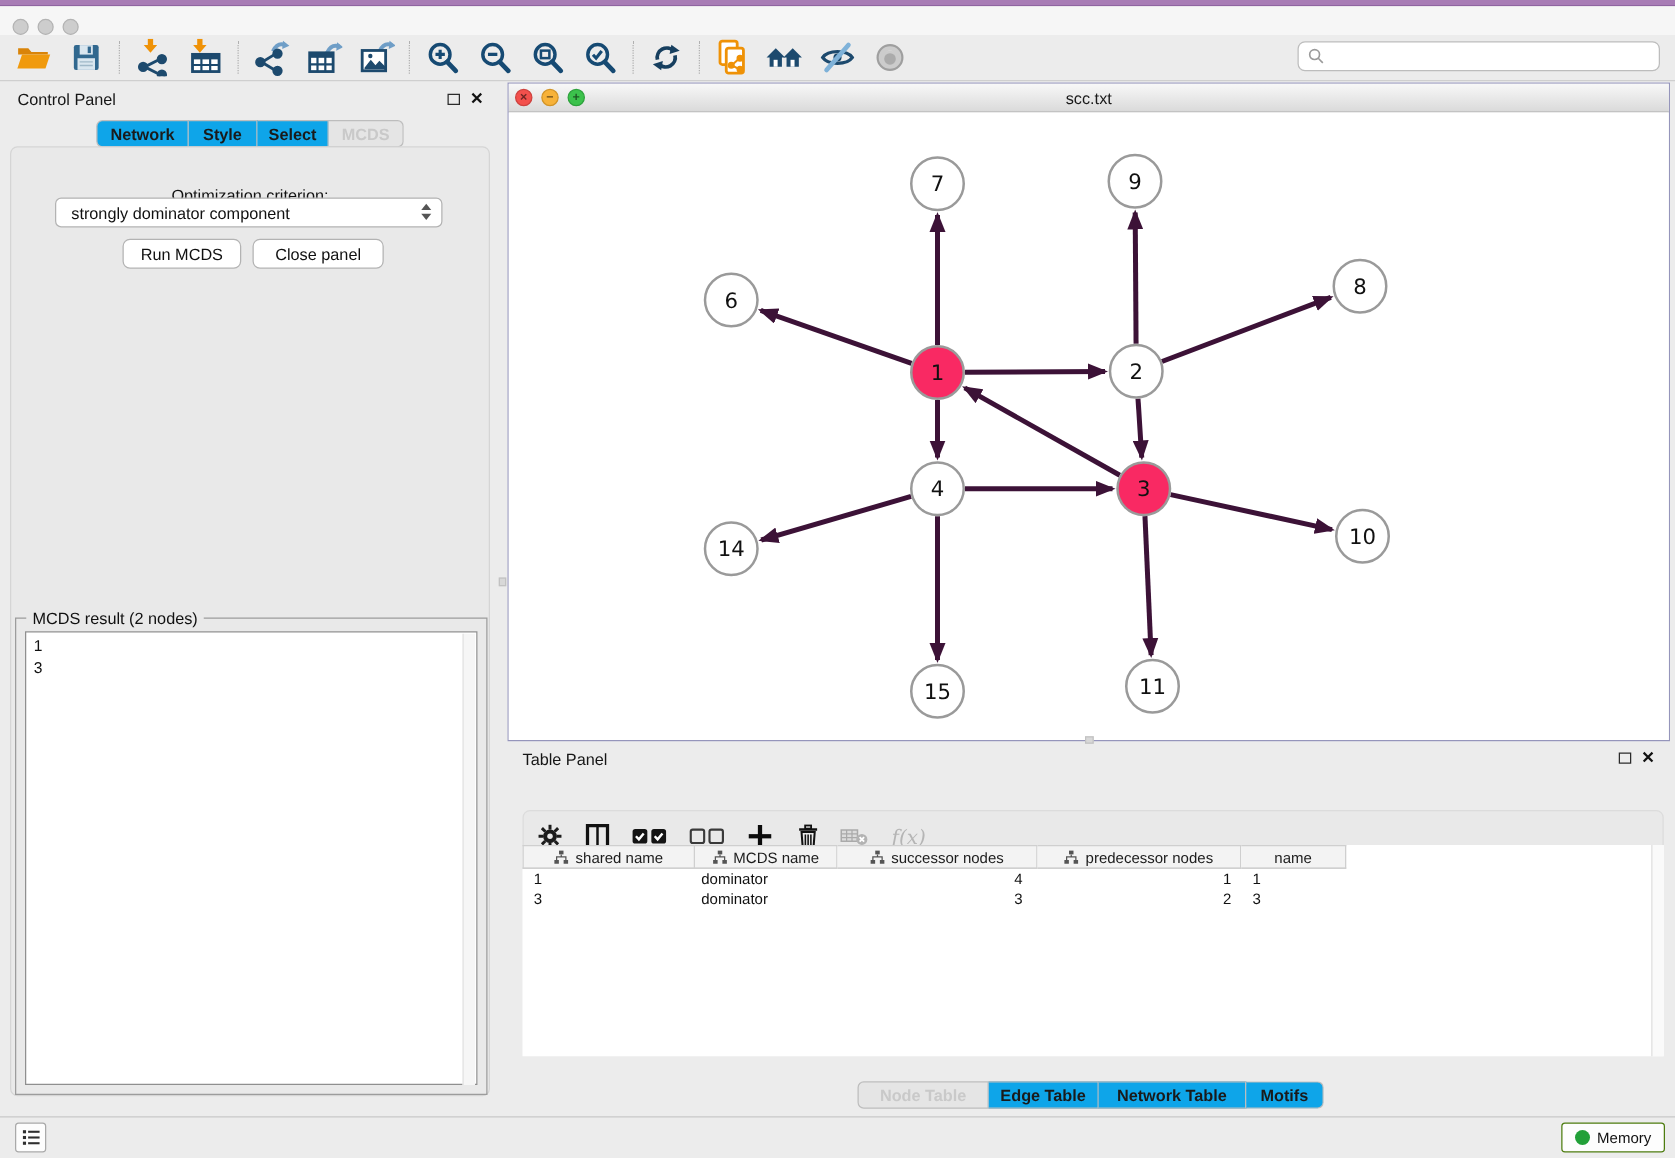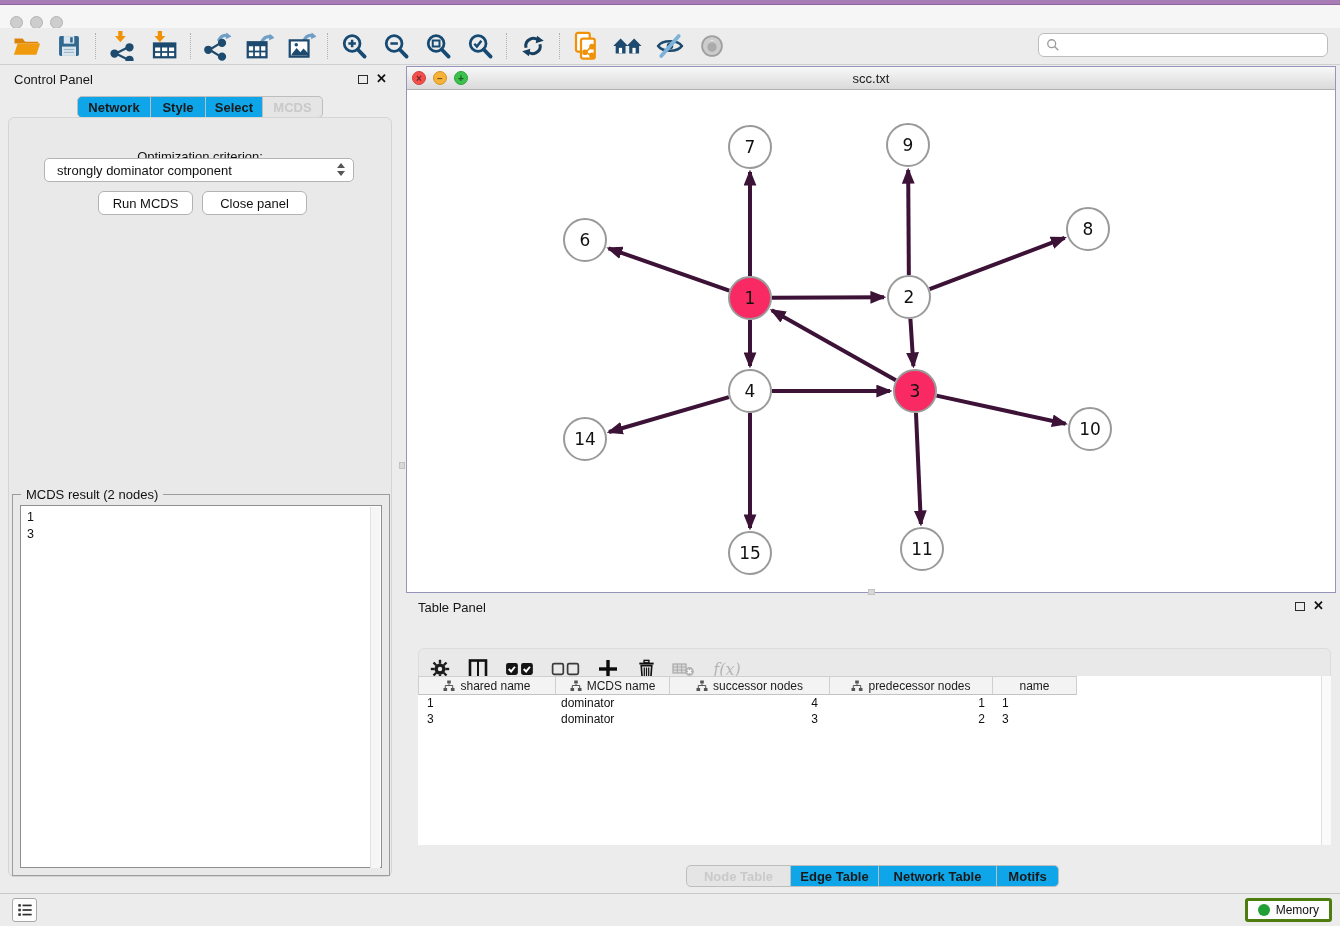--- a/index.html
+++ b/index.html
@@ -65,21 +65,21 @@
   .th { background:#f3f3f3; border-top:1px solid #cfcfcf; border-bottom:1px solid #c3c3c3; border-right:1px solid #cfcfcf; font-size:12px; color:#1c1c1c; display:flex; align-items:center; justify-content:center; gap:5px;text-align:center; }
   .th:first-child { border-left:1px solid #cfcfcf; }
   .trow { display:flex; height:16px; font-size:12px; color:#111; align-items:center; }
   .td { overflow:hidden; white-space:nowrap; }
   .tbl-vscroll { position:absolute; right:0; top:0; width:10px; height:169px; background:#fafafa; border-left:1px solid #e0e0e0; }
   .tp-tabs { left:686px; top:865px; display:flex; height:22px; }
 
   
   .statusbar { left:0; top:893px; width:1340px; height:33px; background:#ececec; border-top:1px solid #c8c8c8; }
   .sb-btn { position:absolute; left:12px; top:4px; width:25px; height:24px; background:#fdfdfd; border:1px solid #a9a9a9; border-radius:3px; display:flex; align-items:center; justify-content:center; }
-  .mem-btn { position:absolute; right:8px; top:4px; height:24px; padding:0 10px; background:#fdfdfd; border:3px solid #4d7c0f; border-radius:3px; display:flex; align-items:center; gap:6px; font-size:12px; color:#111; }
+  .mem-btn { position:absolute; right:8px; top:4px; height:24px; padding:0 10px; background:#fdfdfd; border:1px solid #4d7c0f; border-radius:3px; display:flex; align-items:center; gap:6px; font-size:12px; color:#111; }
   .mem-dot { width:12px; height:12px; border-radius:50%; background:#22a038; }
 </style>
 </head>
 <body>
 
 <div class="abs top-strip"></div>
 <div class="abs titlebar">
   <div class="abs traffic-row">
     <span class="traffic-gray"></span><span class="traffic-gray"></span><span class="traffic-gray"></span>
   </div>

